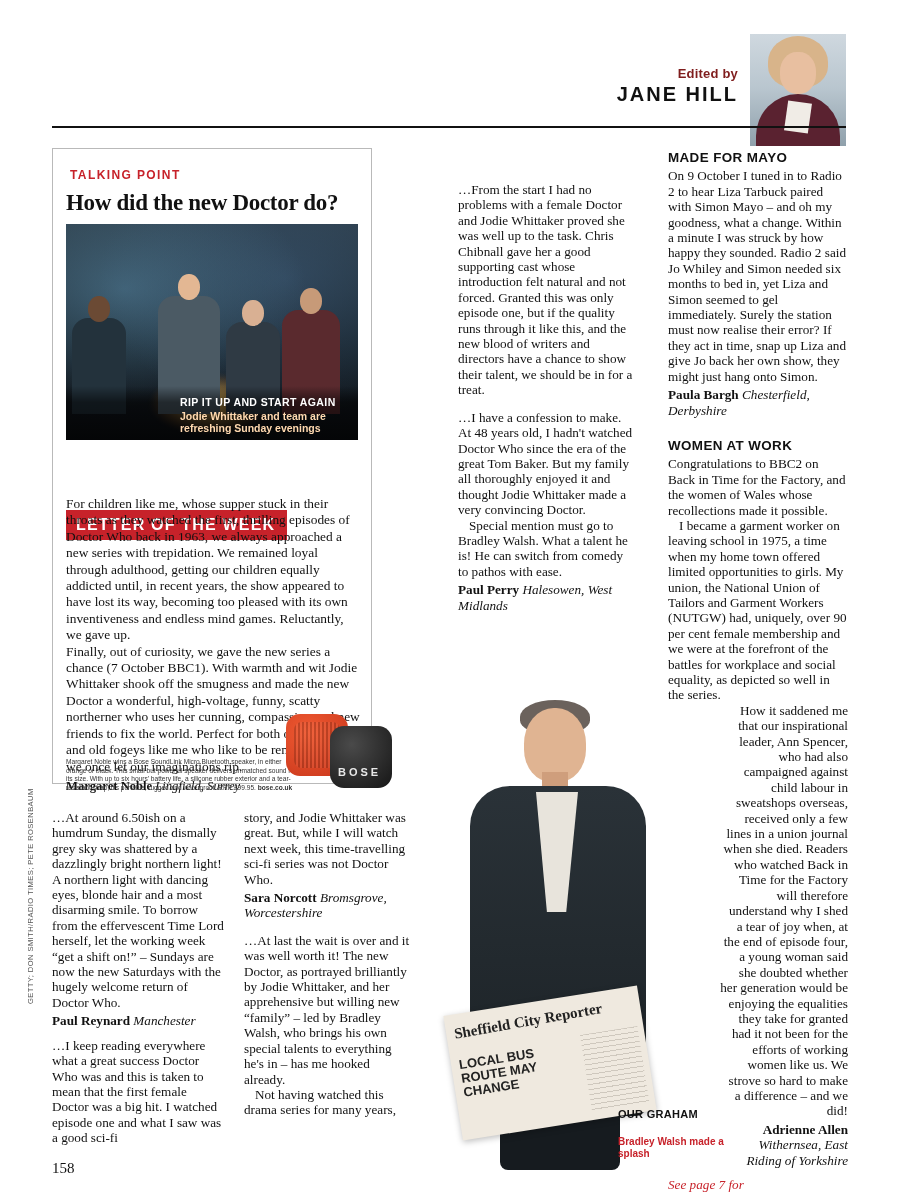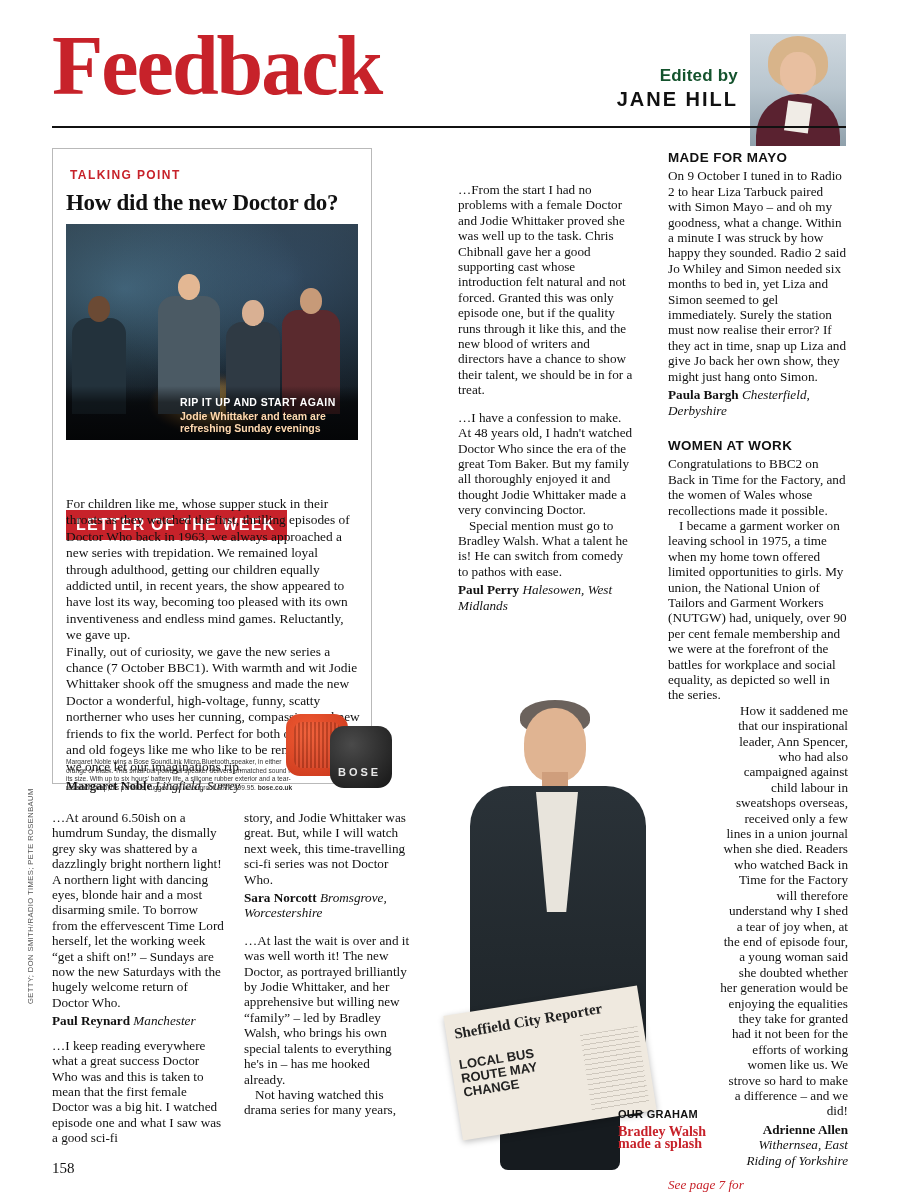--- a/index.html
+++ b/index.html
@@ -40,23 +40,23 @@
     line-height: 1;
   }
   .edited-by {
     position: absolute;
     right: 108px;
     top: 38px;
     text-align: right;
     font-family: "Liberation Sans", sans-serif;
   }
   .edited-by .eb-small {
-    font-size: 17px;
-    font-weight: bold;
-    color: #14532d;
+    font-size: 13px;
+    font-weight: bold;
+    color: #7f1d1d;
     letter-spacing: 0.2px;
   }
   .edited-by .eb-name {
     font-size: 20px;
     font-weight: bold;
     color: #111;
     letter-spacing: 2px;
     margin-top: 2px;
   }
   .editor-photo {
@@ -411,26 +411,25 @@
     width: 120px;
     font-family: "Liberation Sans", sans-serif;
   }
   .bw-cap .t {
     font-size: 11px;
     font-weight: bold;
     color: #111;
     letter-spacing: .3px;
   }
   .bw-cap .b {
-    font-size: 14px;
+    font-size: 10px;
     font-weight: bold;
     color: #c7222a;
     line-height: 11.5px;
-    margin-top: 6px;
-    font-family: Liberation Serif, serif;
+    margin-top: 16px;
   }
 
   
   .colD .narrow { width: 128px; margin-left: 52px; text-align: right; }
   .colD .narrow-2 { width: 104px; margin-left: 76px; text-align: right; }
   .seepage {
     font-style: italic;
     color: #c7222a;
     font-size: 13.2px;
     line-height: 15.4px;
@@ -460,21 +459,20 @@
     font-size: 15px;
     color: #111;
   }
 </style>
 </head>
 <body>
 
 <div class="page">
 
   <div class="masthead">
-    <div class="masthead-title">Feedback</div>
     <div class="edited-by">
       <div class="eb-small">Edited by</div>
       <div class="eb-name">JANE HILL</div>
     </div>
     <div class="editor-photo">
       <div class="hair"></div>
       <div class="face"></div>
       <div class="body"></div>
       <div class="collar"></div>
     </div>

